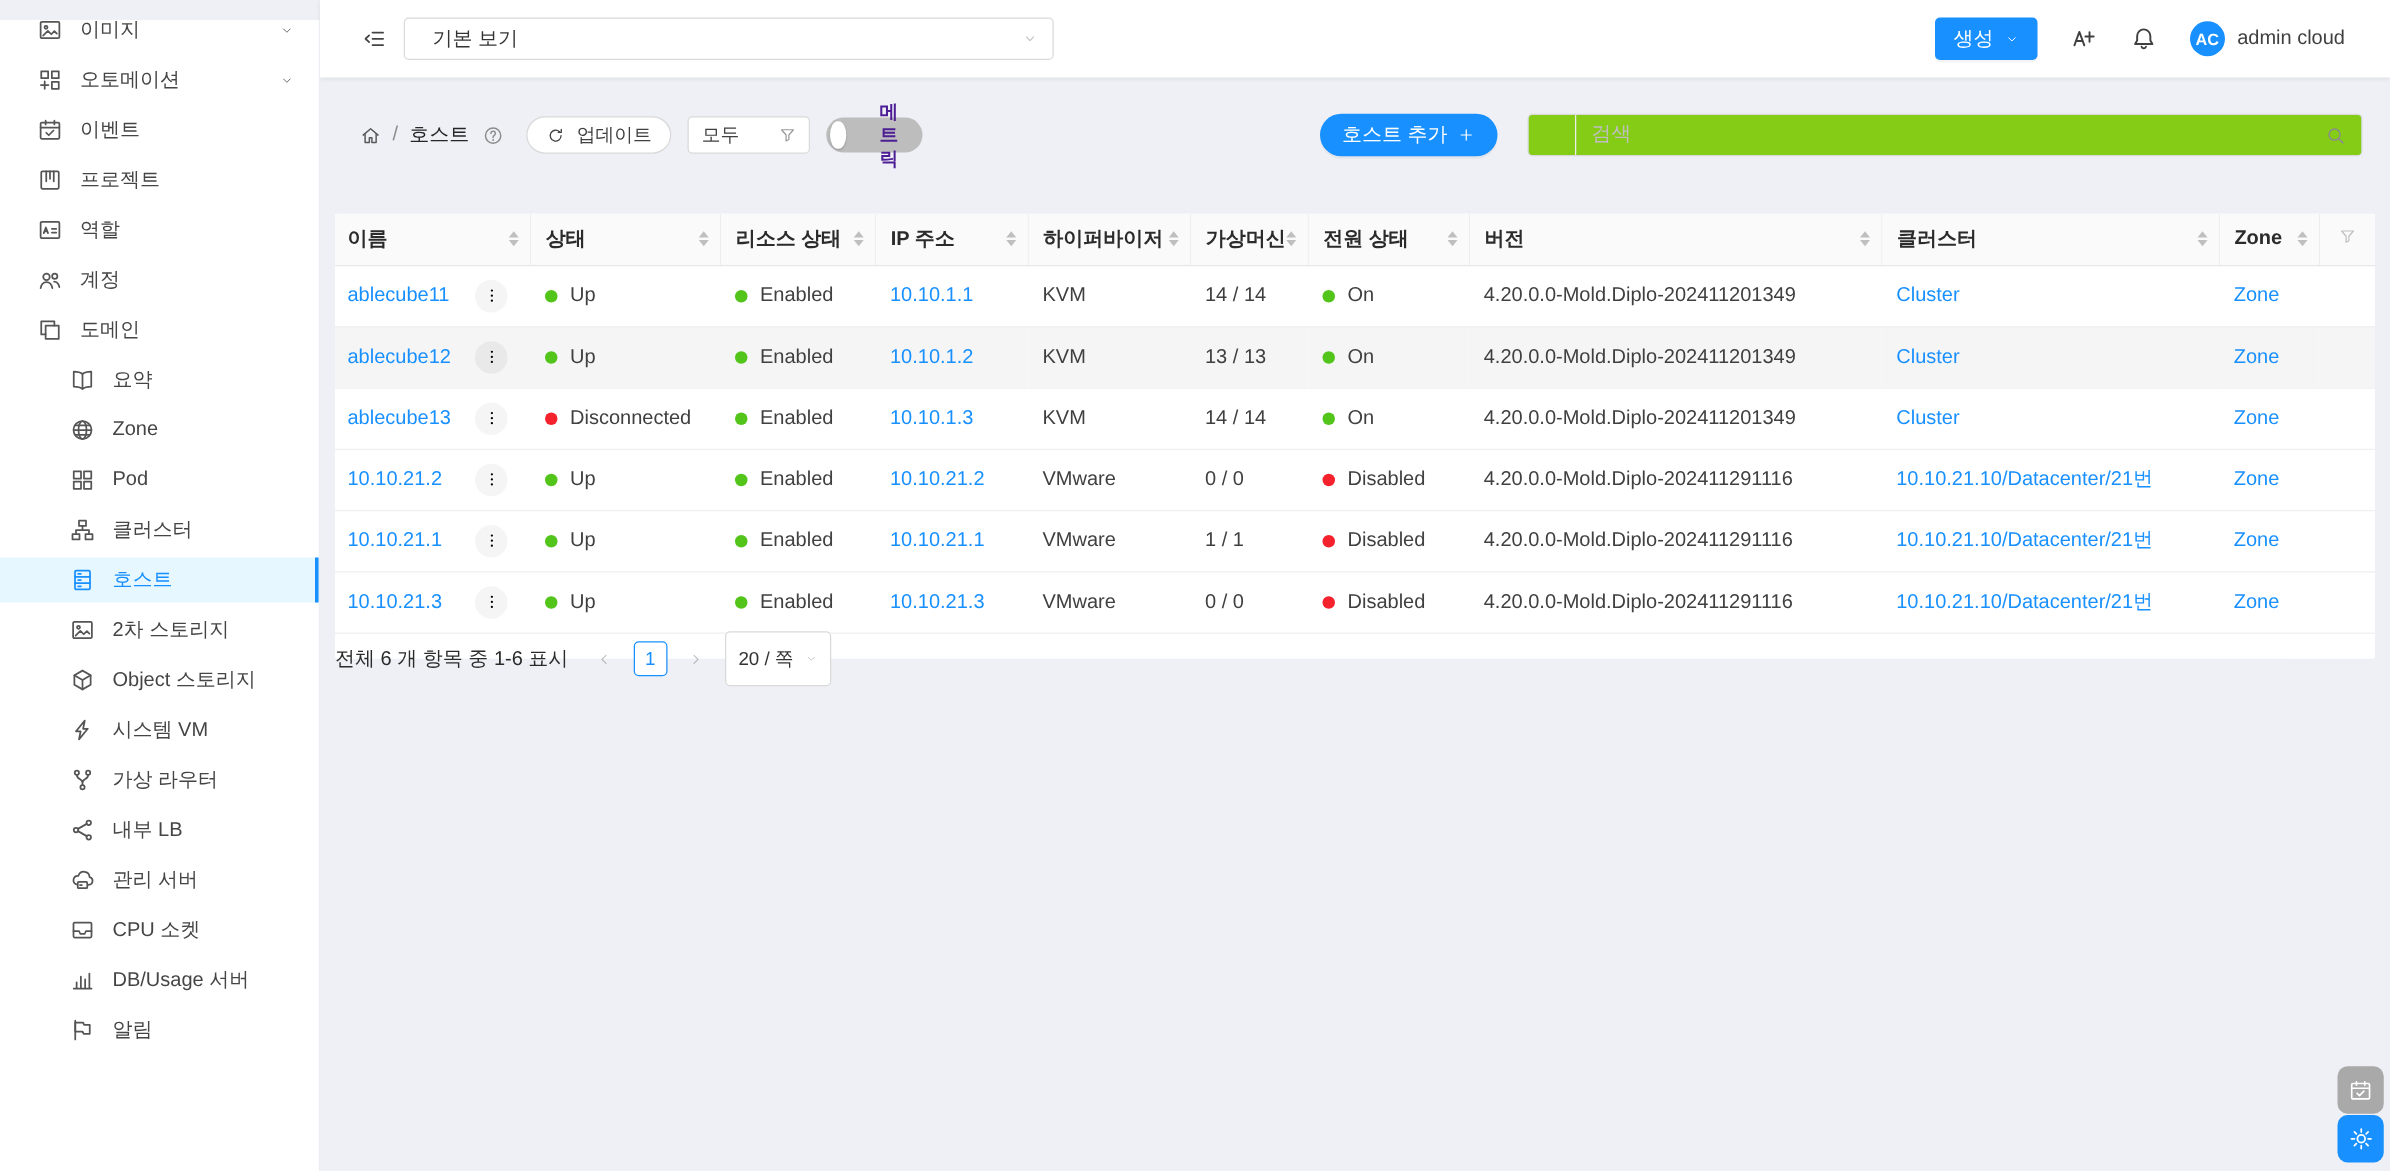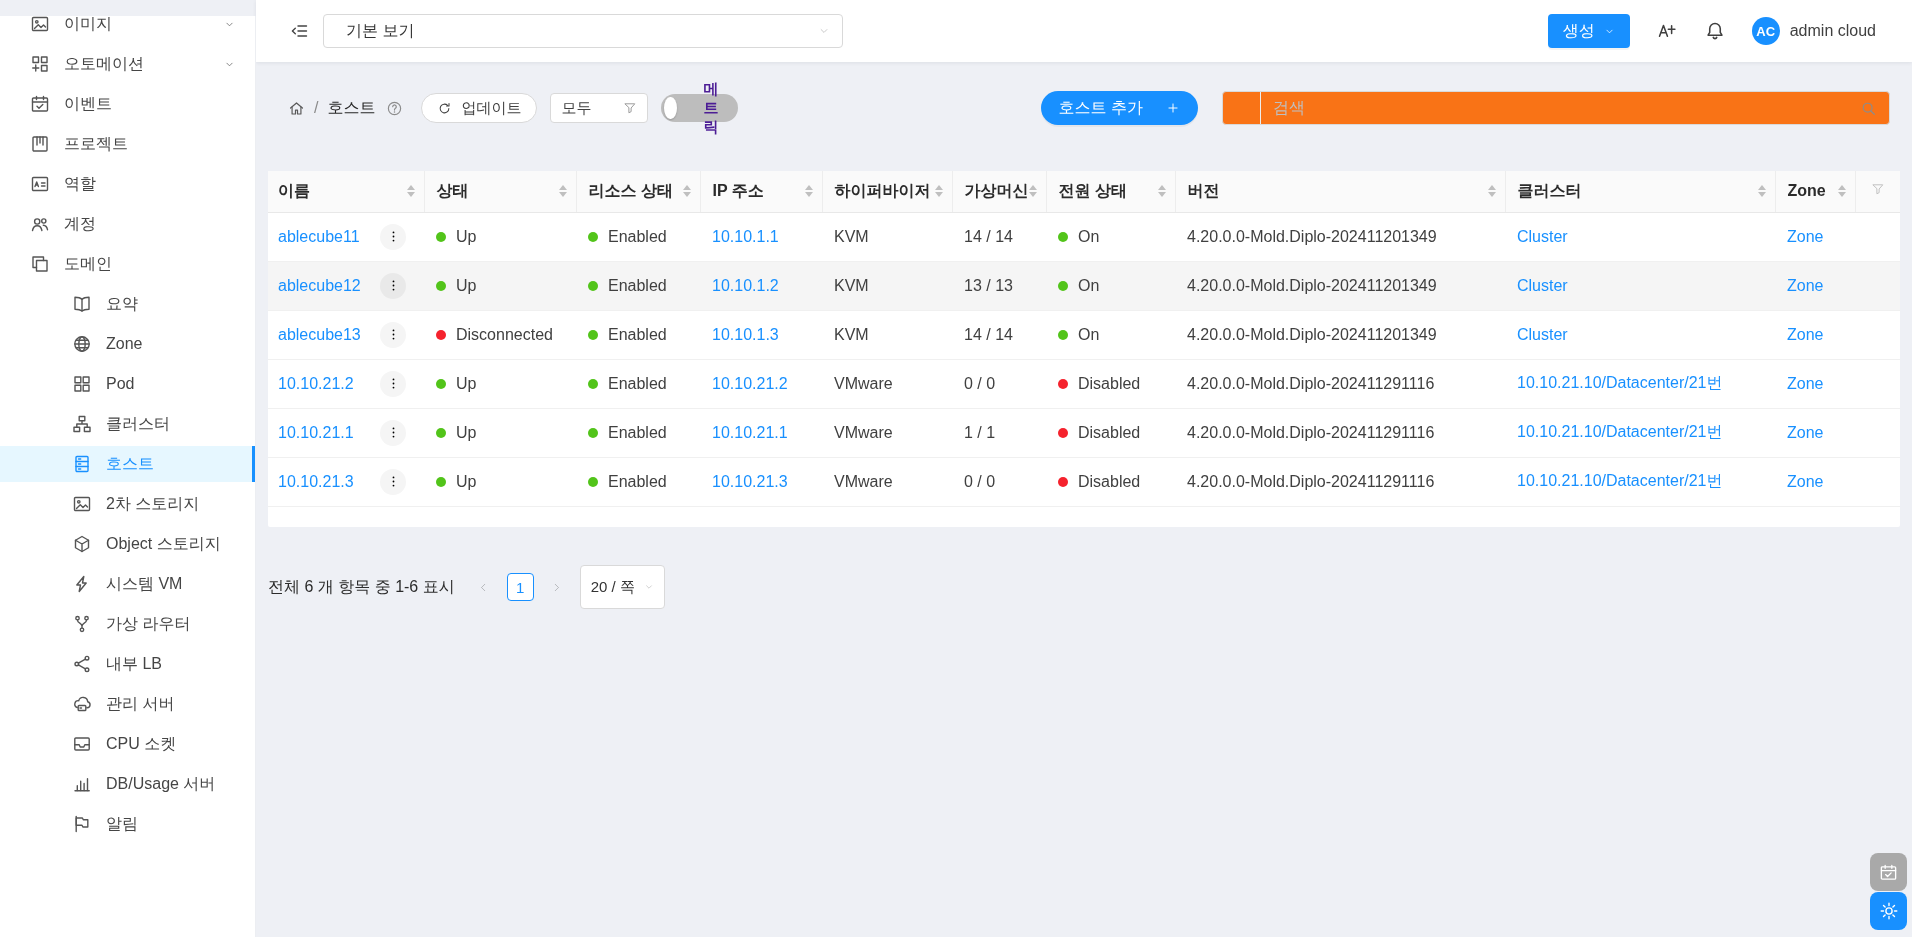--- a/index.html
+++ b/index.html
@@ -12,21 +12,21 @@
   .icn { display:inline-flex; align-items:center; justify-content:center; flex:0 0 auto; }
   .icn svg { display:block; fill:none; stroke:currentColor; stroke-width:1.4; stroke-linecap:round; stroke-linejoin:round; }
   .icn svg .fill { fill:currentColor; stroke:none; }
 
   
   #sidebar { position:absolute; left:0; top:16px; width:256px; height:937px; background:#fff;
              border-right:1px solid #eceef2; overflow:hidden; z-index:5; }
   #sidebar-menu { margin-top:-14px; }
   .side-item { display:flex; align-items:center; height:36px; margin:4px 0; padding-left:30px;
                color:#454545; font-size:16px; cursor:pointer; position:relative; }
-  .side-item.sub { padding-left:72px; }
+  .side-item.sub { padding-left:56px; }
   .side-item .icn { margin-right:14px; color:#555; }
   .side-item .chev { margin-left:auto; margin-right:20px; color:#666; }
   .side-item.selected { background:#e6f7ff; color:#1890ff; }
   .side-item.selected .icn { color:#1890ff; }
   .side-item.selected::after { content:""; position:absolute; right:0; top:0; bottom:0; width:3px; background:#1890ff; }
 
   
   #topbar { position:absolute; left:256px; top:0; width:1656px; height:62px; background:#fff;
             display:flex; align-items:center; padding:0 36px 0 33px; box-shadow:0 1px 4px rgba(0,21,41,.08); z-index:4; }
   #fold-btn { color:#444; cursor:pointer; }
@@ -56,23 +56,23 @@
                  padding:0 15px; cursor:pointer; }
   #scope-select { margin-left:13px; width:98px; height:30px; border:1px solid #d9d9d9; border-radius:4px; background:#fff;
                   display:flex; align-items:center; justify-content:space-between; padding:0 10px; color:#404040;
                   font-size:15px; cursor:pointer; }
   #scope-select .icn { color:#9a9a9a; }
   #metric-toggle { margin-left:13px; width:77px; height:28px; border-radius:14px; background:#bdbdbd; display:flex;
                    align-items:center; padding:0 10px 0 3px; cursor:pointer; }
   #metric-toggle .knob { width:22px; height:22px; border-radius:50%; background:#fff; box-shadow:0 1px 2px rgba(0,0,0,.2); }
   #metric-toggle .t-label { color:#4c1d95; font-size:15px; margin-left:27px; font-weight:bold; }
   #add-host-btn { margin-left:auto; height:34px; border:none; border-radius:17px; background:#1890ff; color:#fff;
-                  font-size:16px; font-family:inherit; display:flex; align-items:center; gap:23px; padding:0 18px;
+                  font-size:16px; font-family:inherit; display:flex; align-items:center; gap:8px; padding:0 18px;
                   cursor:pointer; box-shadow:0 2px 0 rgba(0,0,0,.045); }
-  #search-group { margin-left:24px; width:668px; height:34px; background:#f97316; border:1px solid #d9d9d9;
+  #search-group { margin-left:24px; width:668px; height:34px; background:#84cc16; border:1px solid #d9d9d9;
                   border-radius:4px; display:flex; align-items:center; }
   #search-group .prefix { width:38px; height:100%; display:flex; align-items:center; justify-content:center;
                           color:#5a5a5a; border-right:1px solid #ededed; cursor:pointer; }
   #search-group input { flex:1; border:none; outline:none; font-size:16px; font-family:inherit; padding:0 12px;
                         color:#262626; background:transparent; }
   #search-group input::placeholder { color:#bfbfbf; }
   #search-group .suffix { width:42px; display:flex; align-items:center; justify-content:center; color:#8c8c8c; cursor:pointer; }
 
   
   #table-card { position:absolute; left:268px; top:171px; width:1632px; background:#fff; border-radius:2px;
@@ -93,21 +93,21 @@
   .name-cell { display:flex; align-items:center; justify-content:space-between; }
   .kebab { width:26px; height:26px; border-radius:50%; background:#f5f5f5; color:#595959; display:flex;
            align-items:center; justify-content:center; cursor:pointer; margin-right:6px; }
   tr.highlight .kebab { background:#e9e9e9; }
   .dot { display:inline-block; width:10px; height:10px; border-radius:50%; margin-right:10px; vertical-align:-1px; }
   .dot.green { background:#52c41a; }
   .dot.red { background:#f5222d; }
   .status-flex { display:flex; align-items:center; }
 
   
-  #pagination { position:absolute; left:268px; top:572px; height:30px; display:flex; align-items:center; gap:10px; }
+  #pagination { position:absolute; left:268px; top:512px; height:30px; display:flex; align-items:center; gap:10px; }
   #page-summary { color:#2b2b2b; margin-right:6px; }
   .pg-arrow { width:26px; height:28px; display:flex; align-items:center; justify-content:center; color:rgba(0,0,0,.25); cursor:pointer; }
   #page-current { min-width:27px; height:28px; border:1px solid #1890ff; border-radius:4px; color:#1890ff; background:#fff;
                   display:flex; align-items:center; justify-content:center; font-size:15px; cursor:pointer; }
   #page-size { height:44px; border:1px solid #d9d9d9; border-radius:4px; background:#fff; display:flex; align-items:center;
                gap:9px; padding:0 10px; font-size:15px; color:#333; cursor:pointer; }
   #page-size .chev { color:#bfbfbf; }
 
   
   .float-btn { position:absolute; right:5px; width:37px; height:38px; border-radius:8px; display:flex; align-items:center;

